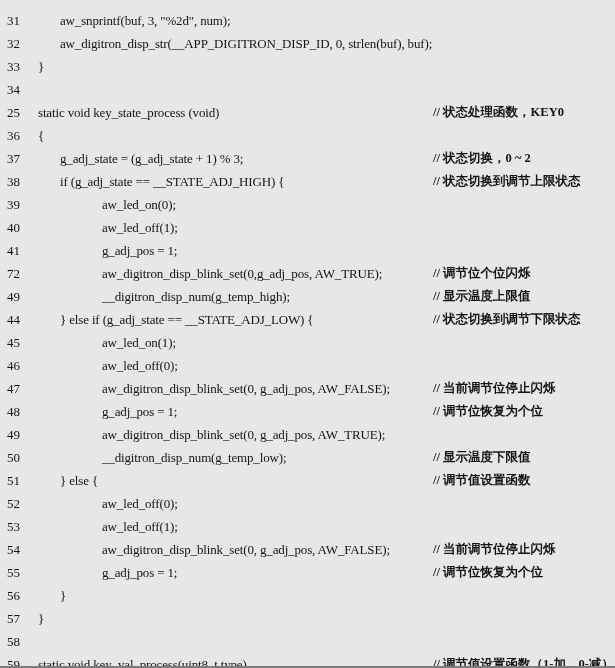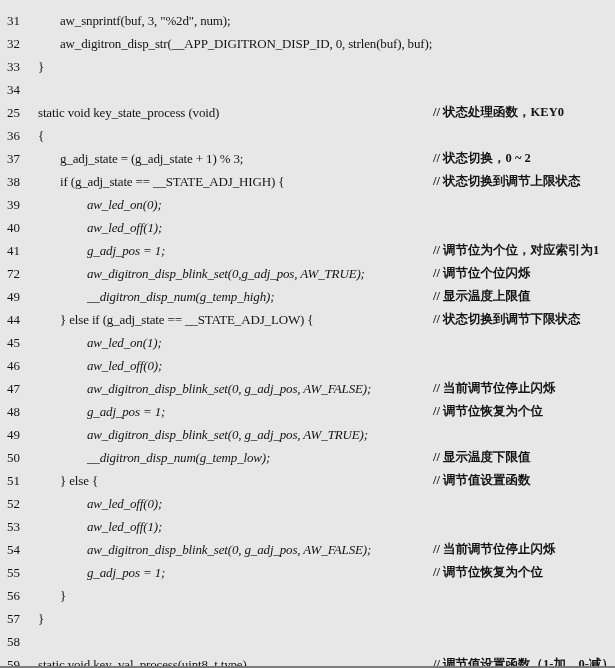--- a/index.html
+++ b/index.html
@@ -19,21 +19,21 @@
   .line{
     position:relative;
     height:23px;line-height:23px;
     white-space:pre;
     font-size:13px;
     color:#141414;
   }
   .num{position:absolute;left:7px;top:0;}
   .code{position:absolute;left:38px;top:0;letter-spacing:-0.15px;}
   .code.ind1{left:60px;}
-  .code.ind2{left:87px;font-style:italic;}
+  .code.ind2{left:102px;}
   .comment{position:absolute;left:433px;top:0;font-size:12.5px;letter-spacing:0;font-weight:bold;}
 </style>
 </head>
 <body>
 
 <div class="listing">
 
     <div class="line">
       <span class="num">31</span>
       <span class="code ind1">aw_snprintf(buf, 3, "%2d", num);</span>
@@ -90,21 +90,20 @@
 
     <div class="line">
       <span class="num">40</span>
       <span class="code ind2">aw_led_off(1);</span>
       <span class="comment"></span>
     </div>
 
     <div class="line">
       <span class="num">41</span>
       <span class="code ind2">g_adj_pos = 1;</span>
-      <span class="comment">// 调节位为个位，对应索引为1</span>
     </div>
 
     <div class="line">
       <span class="num">72</span>
       <span class="code ind2">aw_digitron_disp_blink_set(0,g_adj_pos, AW_TRUE);</span>
       <span class="comment">// 调节位个位闪烁</span>
     </div>
 
     <div class="line">
       <span class="num">49</span>

